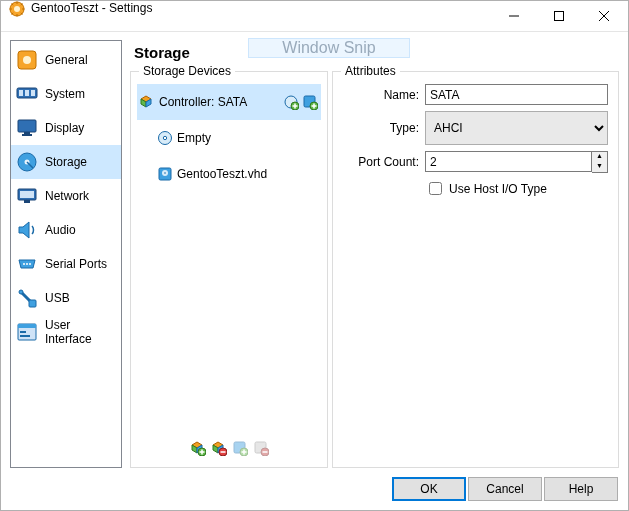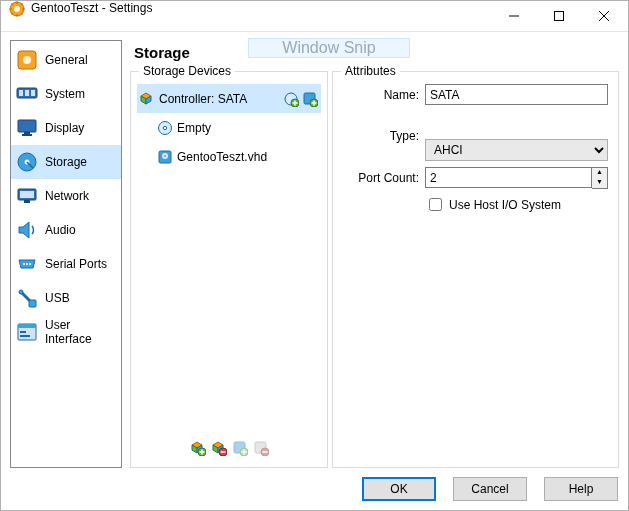--- a/index.html
+++ b/index.html
@@ -99,21 +99,21 @@
     display:flex; flex-direction:column;
   }
   .tree {
     flex:1;
     overflow:auto;
     border:none;
     padding-top:2px;
   }
   .tree-row {
     display:flex; align-items:center;
-    height:29px; padding-left:2px; gap:4px;
+    height:36px; padding-left:2px; gap:4px;
   }
   .tree-row.selected { background:#cde8ff; }
   .tree-row.child { padding-left:20px; }
   .tree-icon { width:16px; height:16px; display:flex; align-items:center; justify-content:center; }
   .tree-actions { margin-left:auto; display:flex; gap:1px; padding-right:2px;}
   .toolbar {
     height:26px;
     display:flex; align-items:center; justify-content:center; gap:3px;
     padding-top:4px;
   }
@@ -130,35 +130,35 @@
     padding: 2px 4px;
   }
   .attr-grid label { text-align:right; }
   input[type=text], select {
     font-family:inherit; font-size:12px;
     height:21px; box-sizing:border-box;
     border:1px solid #7a7a7a; background:#fff;
     padding: 0 4px;
     width:100%;
   }
-  select { background:#e9e9e9; border:1px solid #adadad; height:22px;margin-top:28px;}
+  select { background:#e9e9e9; border:1px solid #adadad; height:34px;}
   .spin-wrap { display:flex; }
   .spin-wrap input { flex:1; }
   .spin-btns { display:flex; flex-direction:column; border:1px solid #7a7a7a; border-left:none;}
   .spin-btns div { width:15px; height:10px; font-size:7px; line-height:8px; text-align:center; background:#f0f0f0;}
   .check-row { grid-column:2; display:flex; align-items:center; gap:4px; }
   .check-row input { width:13px; height:13px; }
 
   
   .footer {
     height:42px;
     display:flex;
     align-items:center;
     justify-content:flex-end;
-    gap:17px;
+    gap:2px;
     padding: 0 10px;
   }
   .btn {
     min-width:72px; height:22px;
     border:1px solid #adadad;
     background:#e1e1e1;
     display:flex; align-items:center; justify-content:center;
     font-size:12px;
   }
   .btn.primary { border:1px solid #0078d7; box-shadow:inset 0 0 0 1px #0078d7; }
@@ -458,21 +458,21 @@
             <div class="spin-wrap">
               <input type="text" value="2" style="">
               <div class="spin-btns">
                   <div>▲</div>
                   <div>▼</div>
                 </div>
             </div>
 
             <div class="check-row">
               <input type="checkbox" style="">
-              <span>Use Host I/O System</span>
+              <span>Use Host I/O Type</span>
             </div>
           </div>
         </div>
       </div>
     </div>
   </div>
 
   <div class="footer">
     <div class="btn primary">OK</div>
     <div class="btn">Cancel</div>

